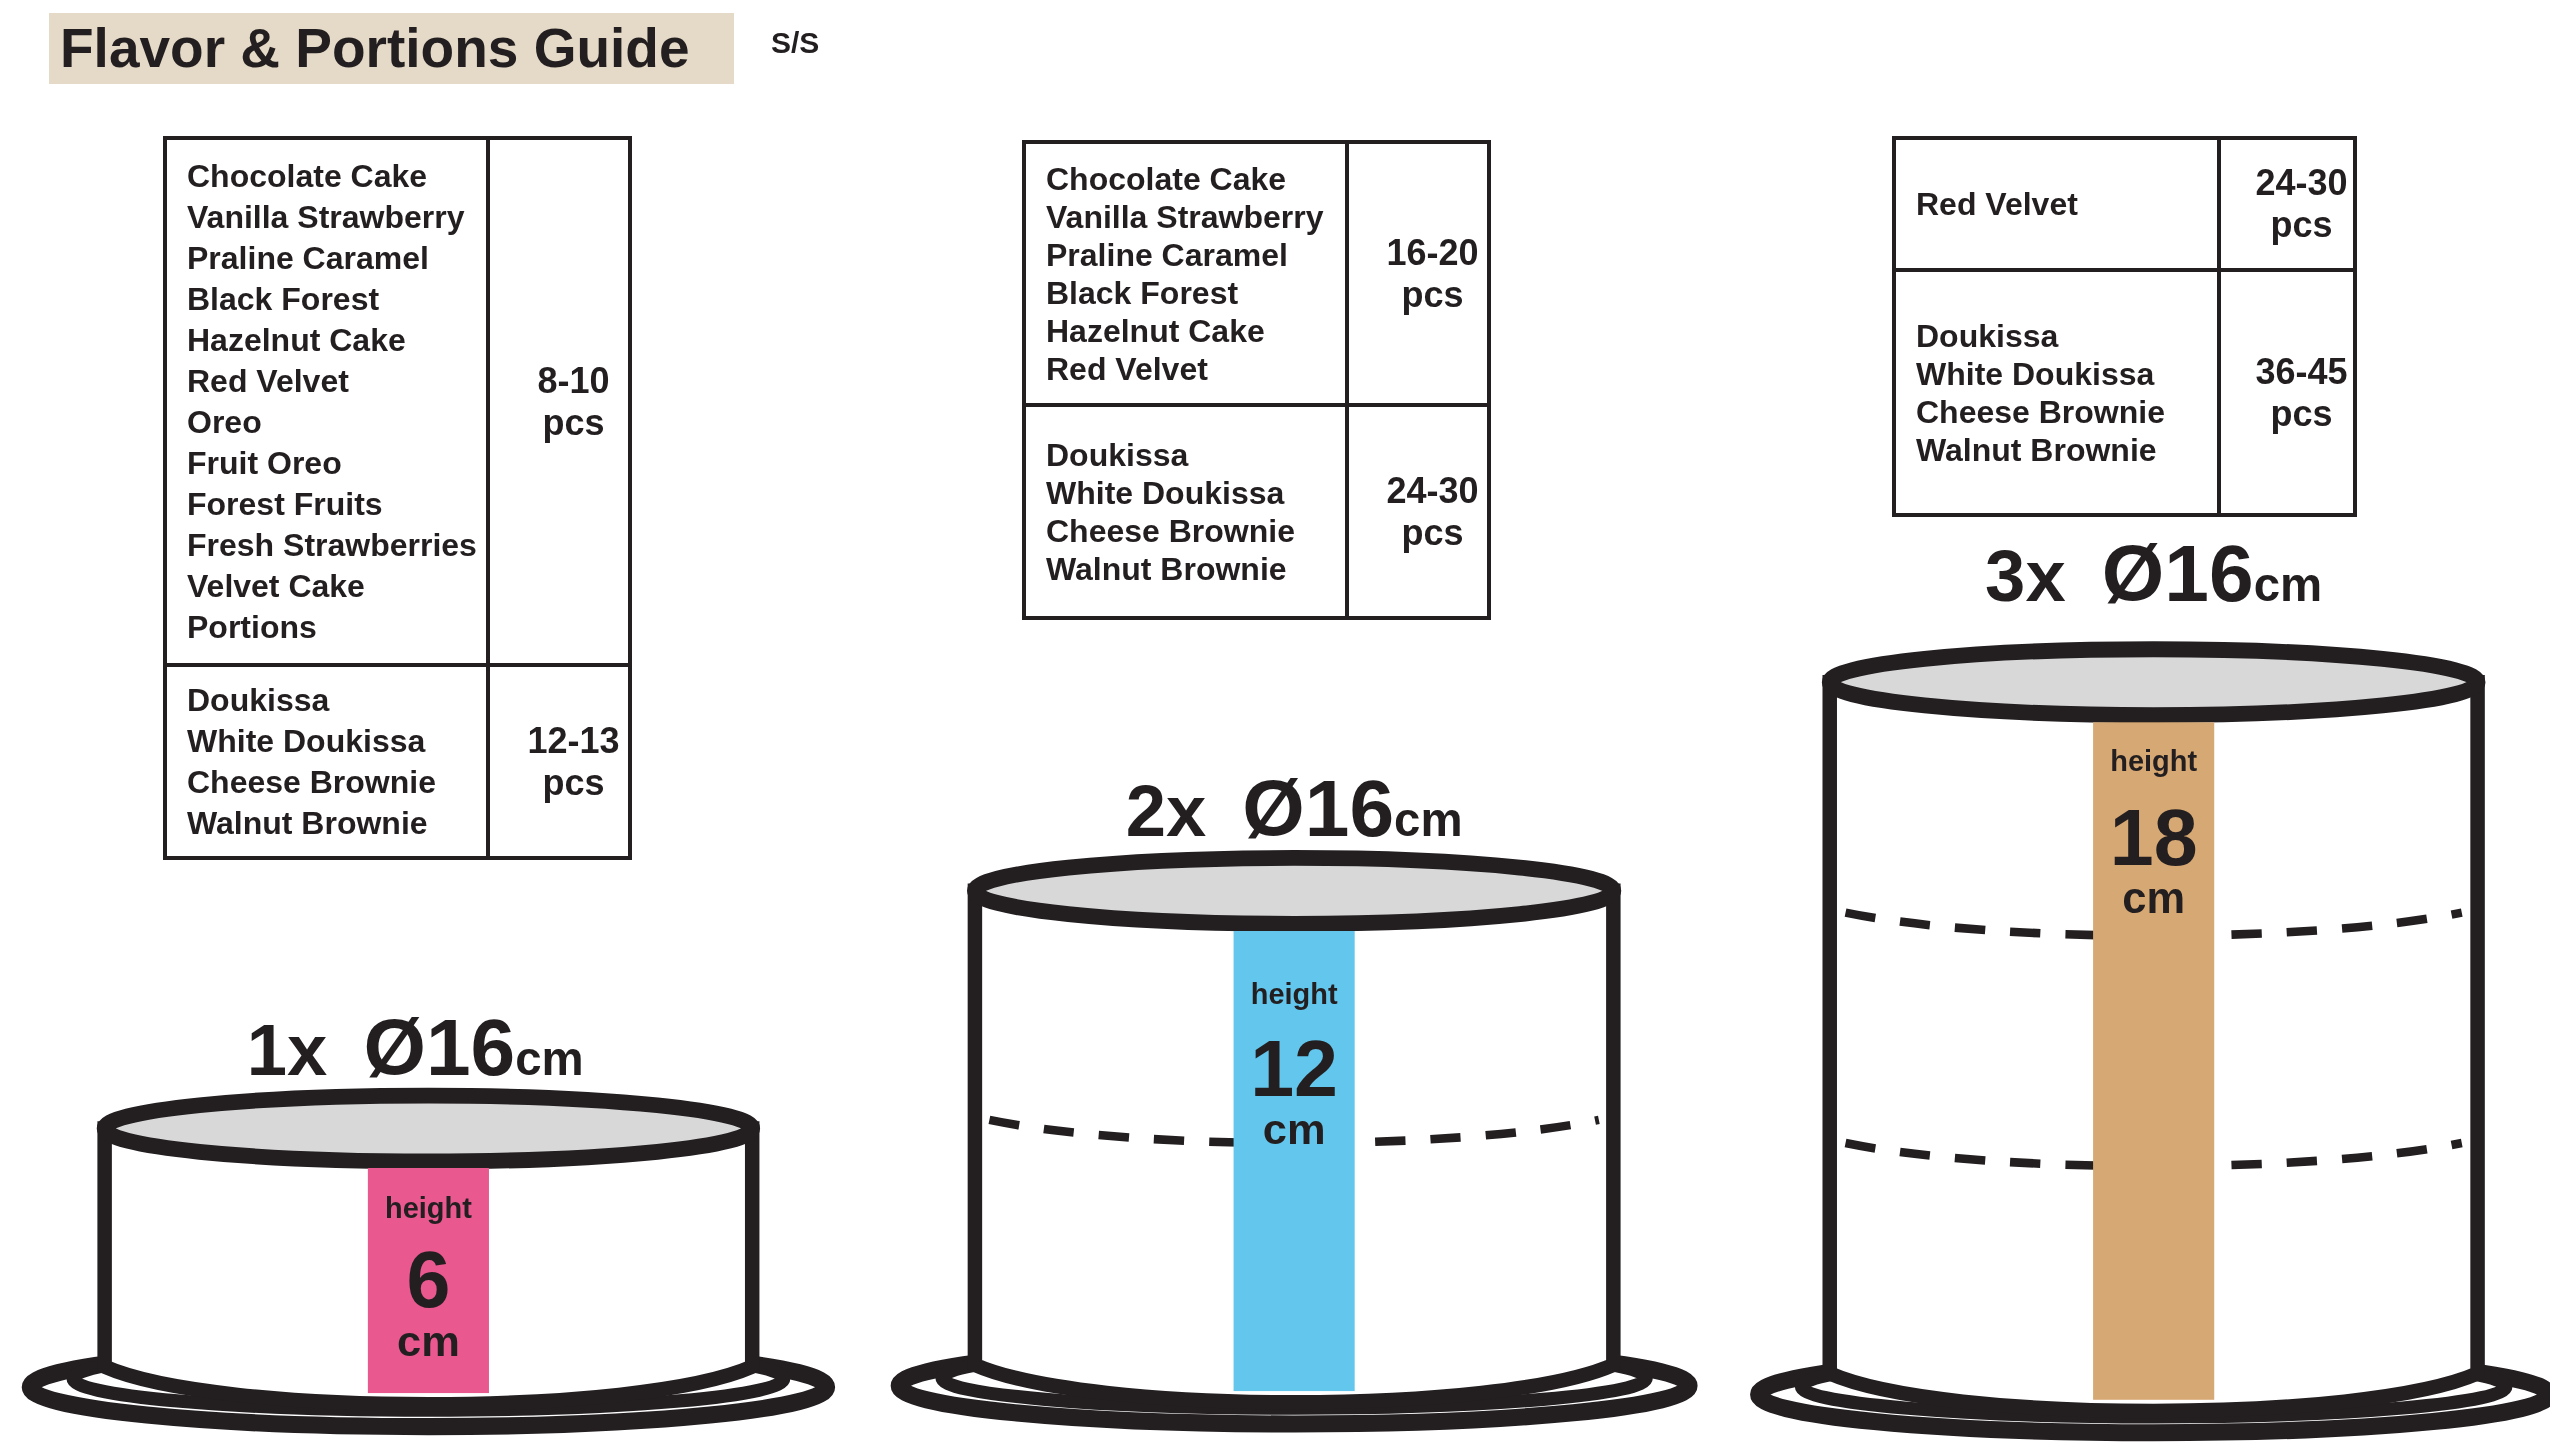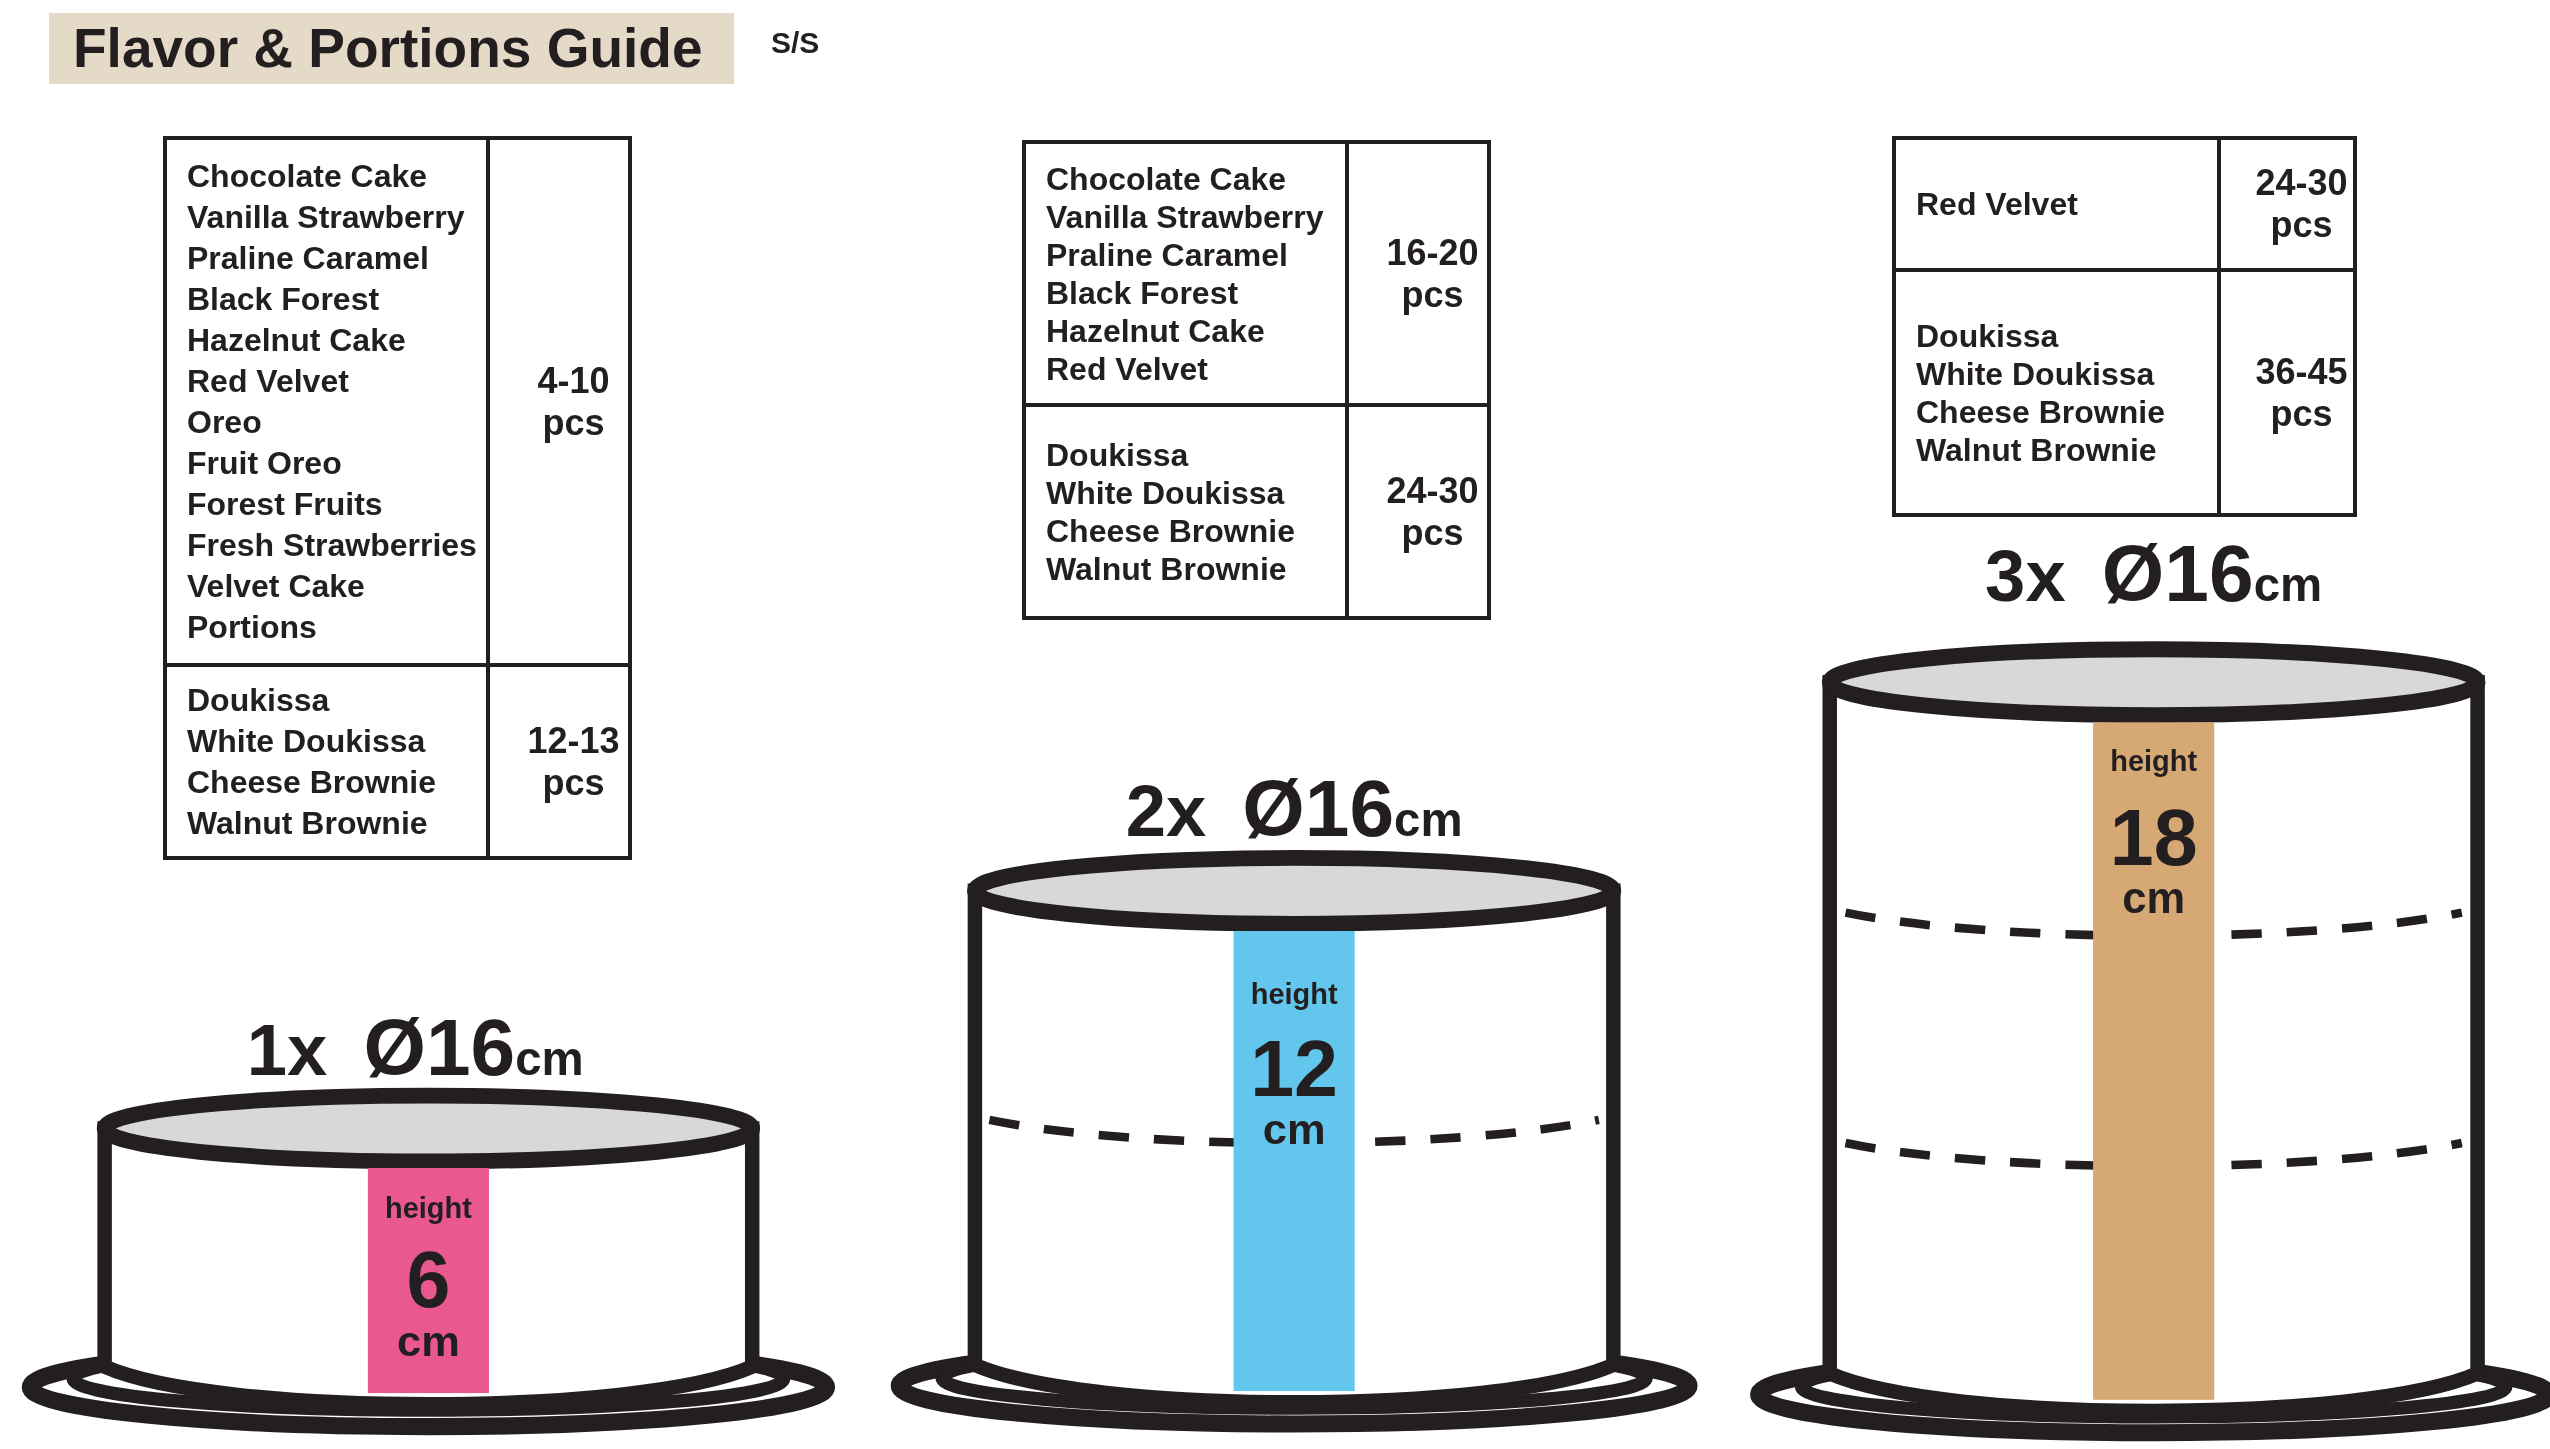--- a/index.html
+++ b/index.html
@@ -5,21 +5,21 @@
   html,body{margin:0;padding:0;background:#ffffff;}
   .canvas{
     position:relative; width:2550px; height:1450px; overflow:hidden;
     background:#ffffff; color:#231f20;
     font-family:"Liberation Sans","DejaVu Sans",sans-serif; font-weight:700;
   }
   
   .title-bar{
     position:absolute; left:49px; top:13px; width:685px; height:71px;
     background:#e5dac7; display:flex; align-items:center;
-    padding-left:24px; box-sizing:border-box;
+    padding-left:11px; box-sizing:border-box;
   }
   .title-text{ font-size:55px; line-height:1; white-space:nowrap; }
   .title-suffix{ position:absolute; left:771px; top:26px; font-size:30px; }
 
   
   .ftable{
     position:absolute; display:grid; grid-template-columns:1fr 138px;
     border:4px solid #231f20; background:#ffffff; box-sizing:border-box;
   }
   .t1{ left:163px;  top:136px; width:469px; grid-template-rows:527px 189px; }
@@ -67,21 +67,21 @@
         <div class="flavor-line">Hazelnut Cake</div>
         <div class="flavor-line">Red Velvet</div>
         <div class="flavor-line">Oreo</div>
         <div class="flavor-line">Fruit Oreo</div>
         <div class="flavor-line">Forest Fruits</div>
         <div class="flavor-line">Fresh Strawberries</div>
         <div class="flavor-line">Velvet Cake</div>
         <div class="flavor-line">Portions</div>
       </div>
     <div class="cell pcs r1">
-      <div>4-10</div>
+      <div>8-10</div>
       <div>pcs</div>
     </div>
     <div class="cell flavors">
         <div class="flavor-line">Doukissa</div>
         <div class="flavor-line">White Doukissa</div>
         <div class="flavor-line">Cheese Brownie</div>
         <div class="flavor-line">Walnut Brownie</div>
       </div>
     <div class="cell pcs">
       <div>12-13</div>

